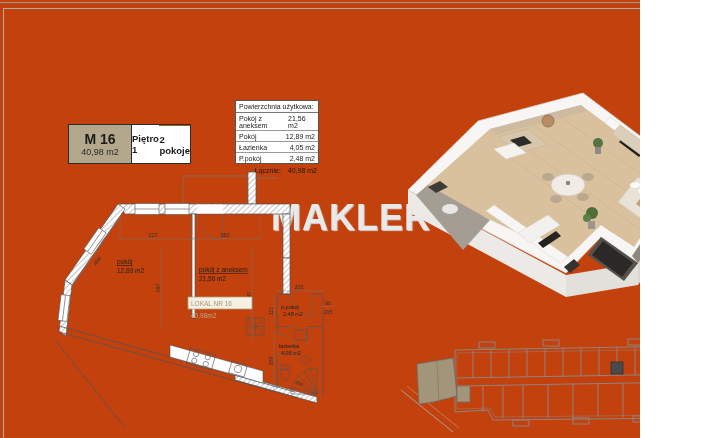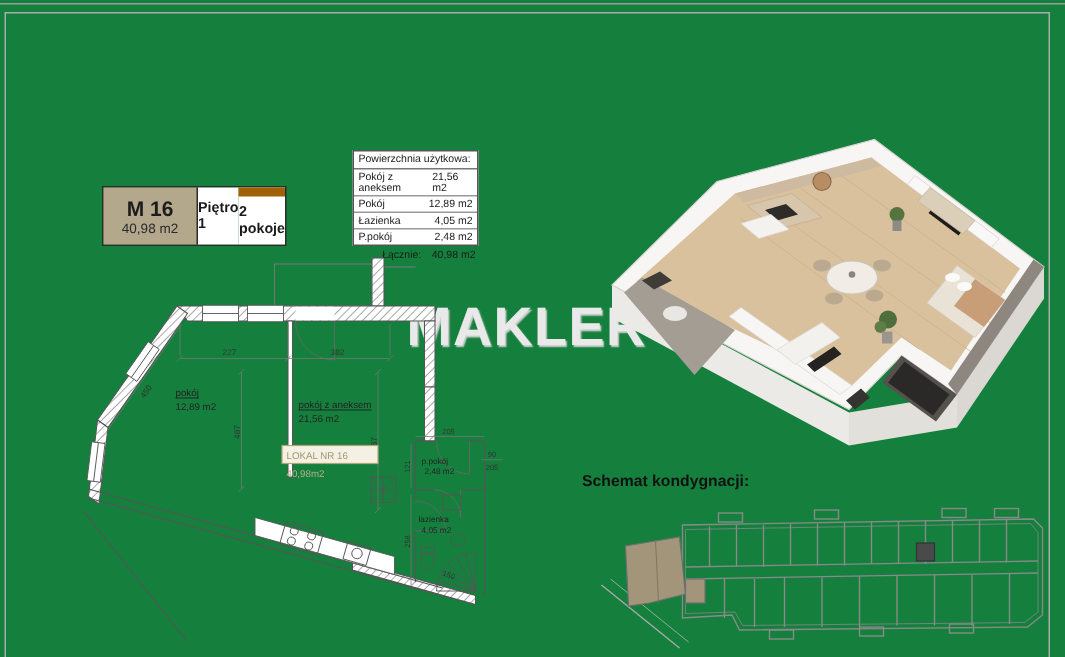--- a/index.html
+++ b/index.html
@@ -1,30 +1,30 @@
 <!DOCTYPE html>
 <html><head>
 <meta charset="utf-8">
 <style>
   html,body{margin:0;padding:0;background:#fff;}
-  #page{position:relative;width:710px;height:438px;background:#15803d;overflow:hidden;
+  #page{position:relative;width:640px;height:438px;background:#c2410c;overflow:hidden;
         font-family:"Liberation Sans",sans-serif;color:#1a1a1a;}
   .topline{position:absolute;top:2px;left:0;width:710px;height:1px;background:#9c9c9c;}
   .pageborder{position:absolute;top:8px;left:3px;width:697px;height:520px;
         border:1px solid #ababab;box-sizing:border-box;}
   
   .unit-card{position:absolute;left:68px;top:124px;display:flex;border:1px solid #2b2b2b;}
   .uc-left{width:62px;height:38px;background:#b3a78c;border-right:1px solid #2b2b2b;
         display:flex;flex-direction:column;align-items:center;justify-content:center;}
   .uc-id{font-size:14px;font-weight:bold;color:#1c1c1c;line-height:16px;}
   .uc-area{font-size:9px;color:#2a2a2a;line-height:11px;}
   .uc-right{width:58px;display:flex;}
   .uc-cell{flex:1;display:flex;align-items:center;justify-content:center;
         font-size:9.5px;font-weight:bold;background:#fff;}
-  .uc-cell+.uc-cell{border-top:6px solid #a16207;}
+  .uc-cell+.uc-cell{border-top:1px solid #a16207;}
   
   .area-table{position:absolute;left:235px;top:100px;width:84px;font-size:7px;}
   .at-box{border:1px solid #555;background:#fff;}
   .at-header{padding:2px 3px;border-bottom:1px solid #777;font-size:7px;color:#222;}
   .at-row{display:flex;justify-content:space-between;padding:1.5px 3px;border-bottom:1px solid #999;}
   .at-row:last-child{border-bottom:none;}
   .at-total{margin-top:3px;text-align:right;padding-right:2px;}
   .at-total span{margin-left:5px;}
   
   .watermark{position:absolute;left:271px;top:197px;font-size:36px;font-weight:800;
@@ -309,21 +309,20 @@
 
       <polygon points="203,152 240,178 226,196 190,170" fill="#55514c"></polygon>
       <polygon points="205,156 235,178 224,192 194,170" fill="#2a2927"></polygon>
 
       <polygon points="240,178 298,93 291,88 234,171" fill="#8e8780"></polygon>
 
       <polygon points="166,182 176,174 182,180 172,188" fill="#35332f"></polygon>
     </g>
   </svg>
 
-  <div class="schematic-title">Schemat kondygnacji:</div>
   <svg class="schematic-svg" width="312" height="108" viewBox="0 0 312 108">
     <g stroke="#8a8a8a" stroke-width="0.9" fill="none">
 
       <polygon points="62,20 296,16 302,22 302,80 292,88 100,90 95,80 62,82"></polygon>
       <polygon points="64,23 294,19 299,25 299,78 290,85 102,87 97,78 64,79" stroke-width="0.5"></polygon>
 
       <rect x="86" y="12" width="16" height="6"></rect>
         <rect x="150" y="10" width="16" height="6"></rect>
       <rect x="235" y="9" width="16" height="6"></rect>
         <rect x="270" y="9" width="16" height="6"></rect>

